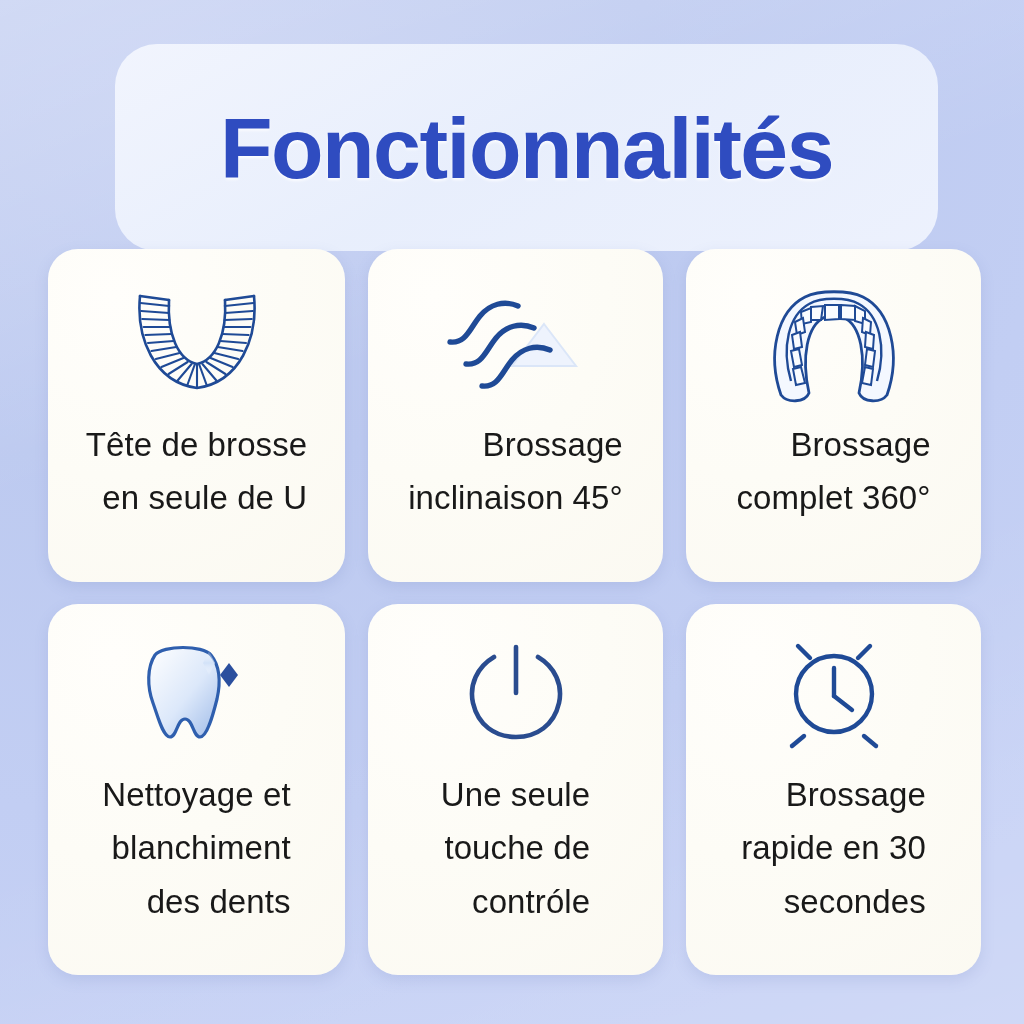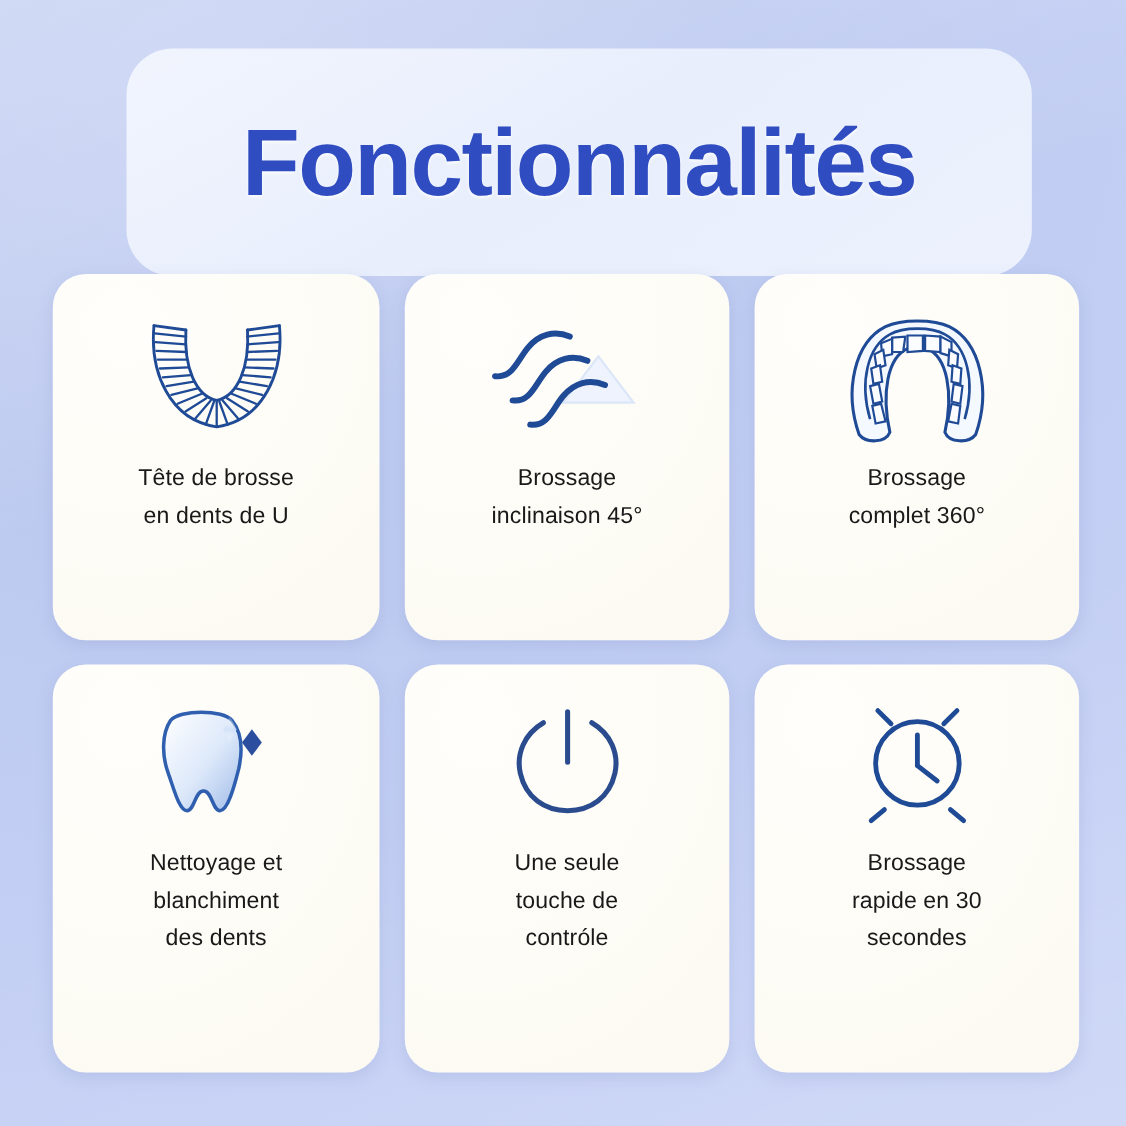--- a/index.html
+++ b/index.html
@@ -79,23 +79,23 @@
     display: flex;
     align-items: center;
     justify-content: center;
     width: 100%;
   }
 
   .row1 .card-icon { height: 175px; padding-top: 18px; }
   .row2 .card-icon { height: 168px; padding-top: 14px; }
 
   .card-label {
-    text-align: center;
+    text-align: right;
     color: #191919;
-    font-size: 21px;
+    font-size: 33px;
     line-height: 1.62;
     letter-spacing: 0.1px;
     padding: 0 14px;
     font-weight: normal;
   }
 
   .row1 .card-label { margin-top: -6px; }
   .row2 .card-label { margin-top: -4px; }
 
   svg { display: block; overflow: visible; }
@@ -144,21 +144,21 @@
           <line x1="126.6" y1="49" x2="100.4" y2="48"></line>
           <line x1="128.4" y1="41" x2="101.8" y2="41"></line>
           <line x1="129.8" y1="33" x2="102.6" y2="34"></line>
           <line x1="130.8" y1="25" x2="103.0" y2="27"></line>
           <line x1="131.5" y1="17" x2="102.8" y2="20"></line>
         </g>
       </svg>
     </div>
     <div class="card-label">
       <div>Tête de brosse</div>
-      <div>en dents de U</div>
+      <div>en seule de U</div>
     </div>
   </div>
 
   <div class="card row1">
     <div class="card-icon">
       <svg width="160" height="120" viewBox="0 0 160 120">
         <polygon points="108,38 140,80 76,80" fill="#eef3fd" stroke="#dbe6f8" stroke-width="2"></polygon>
         <g fill="none" stroke="#1f4a96" stroke-width="5.4" stroke-linecap="round">
           <path d="M14 56 C30 58 34 42 44 30 C54 18 68 14 82 20"></path>
           <path d="M30 78 C46 80 50 64 60 52 C70 40 84 36 98 42"></path>

